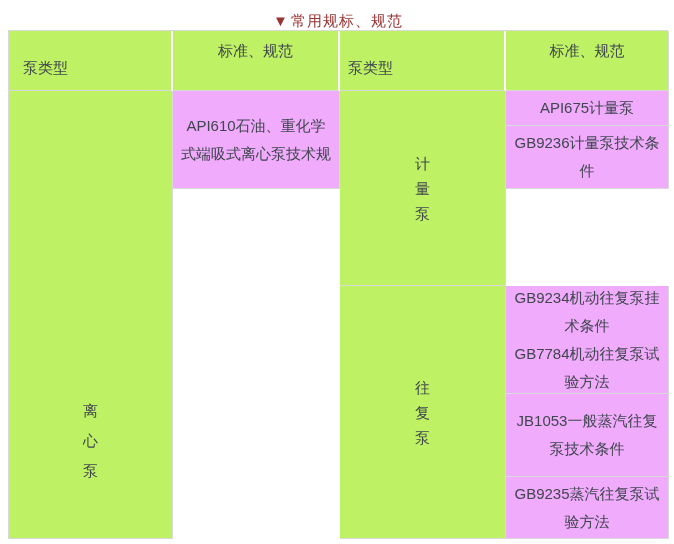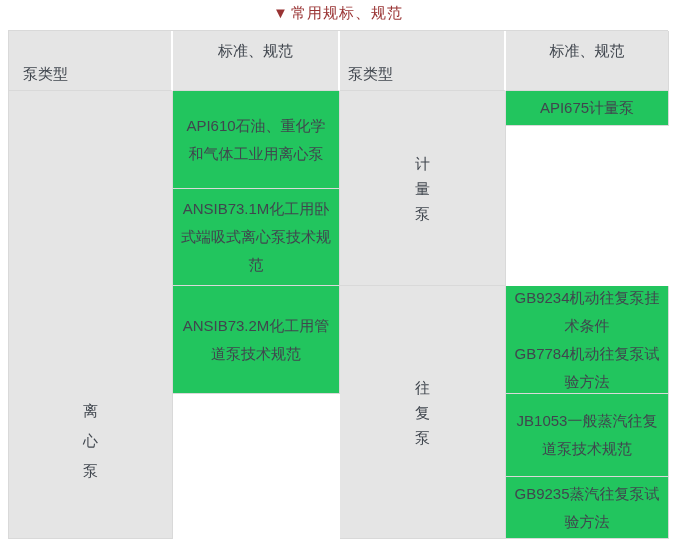--- a/index.html
+++ b/index.html
@@ -4,57 +4,57 @@
 <style>
   html,body { margin:0; padding:0; }
   body {
     width:674px; height:544px;
     background:#ffffff;
     font-family:"Liberation Sans","DejaVu Sans",sans-serif;
     position:relative;
     overflow:hidden;
   }
   .section-title {
-    position:absolute; left:8px; top:4px; width:660px;
+    position:absolute; left:8px; top:12px; width:660px;
     text-align:center;
     font-size:15px;
     color:#993333;
     cursor:pointer;
     letter-spacing:1px;
   }
   .section-title .tri { margin-right:2px; }
   .pump-table {
     position:absolute; left:8px; top:30px; width:660px;
     display:grid;
     grid-template-columns:164px 167px 166px 163px;
     grid-template-rows:60px 35px 63px 58px 39px 108px 83px 62px;
     border-top:1px solid #d9d9d9;
     border-left:1px solid #d9d9d9;
     box-sizing:border-box;
   }
   .cell {
     box-sizing:border-box;
     border-right:1px solid #d9d9d9;
     border-bottom:1px solid #d9d9d9;
-    background:#22c55e;
+    background:#f0abfc;
     color:#40464e;
     font-size:15px;
     line-height:28px;
     display:flex;
     align-items:center;
     justify-content:center;
     text-align:center;
     white-space:pre-line;
   }
-  .cyan { background:#e5e5e5; }
+  .cyan { background:#bef264; }
   .hdr-type {
     align-items:flex-end;
     justify-content:flex-start;
     text-align:left;
-    padding:0 0 7px 14px;
+    padding:0 0 13px 14px;
     border-right:2px solid #ffffff;
     line-height:18px;
   }
   .hdr-type.right-half { padding-left:8px; }
   .hdr-std {
     align-items:flex-start;
     padding-top:10px;
     line-height:20px;
   }
   .hdr-std.mid { border-right:2px solid #ffffff; }
@@ -77,39 +77,36 @@
   <div class="cell cyan hdr-type" style="grid-area:1/1/2/2">泵类型</div>
   <div class="cell cyan hdr-std mid" style="grid-area:1/2/2/3">标准、规范</div>
   <div class="cell cyan hdr-type right-half" style="grid-area:1/3/2/4">泵类型</div>
   <div class="cell cyan hdr-std" style="grid-area:1/4/2/5">标准、规范</div>
 
   <div class="cell cyan ptype ptype-centrifugal" style="grid-area:2/1/9/2">离
 心
 泵</div>
 
   <div class="cell" style="grid-area:2/2/4/3">API610石油、重化学
-和气体工业用离心泵</div>
-  <div class="cell" style="grid-area:4/2/6/3">ANSIB73.1M化工用卧
-式端吸式离心泵技术规
-范</div>
-  <div class="cell" style="grid-area:6/2/7/3">ANSIB73.2M化工用管
-道泵技术规范</div>
+式端吸式离心泵技术规</div>
 
   <div class="cell cyan ptype" style="grid-area:2/3/6/4">计
 量
 泵</div>
 
   <div class="cell" style="grid-area:2/4/3/5">API675计量泵</div>
+  <div class="cell" style="grid-area:3/4/4/5">GB9236计量泵技术条
+件</div>
 
   <div class="cell cyan ptype" style="grid-area:6/3/9/4">往
 复
 泵</div>
 
   <div class="cell" style="grid-area:6/4/7/5">GB9234机动往复泵挂
 术条件
 GB7784机动往复泵试
 验方法</div>
   <div class="cell" style="grid-area:7/4/8/5">JB1053一般蒸汽往复
-道泵技术规范</div>
+泵技术条件</div>
   <div class="cell" style="grid-area:8/4/9/5">GB9235蒸汽往复泵试
 验方法</div>
 
 </div>
 
 </body></html>

